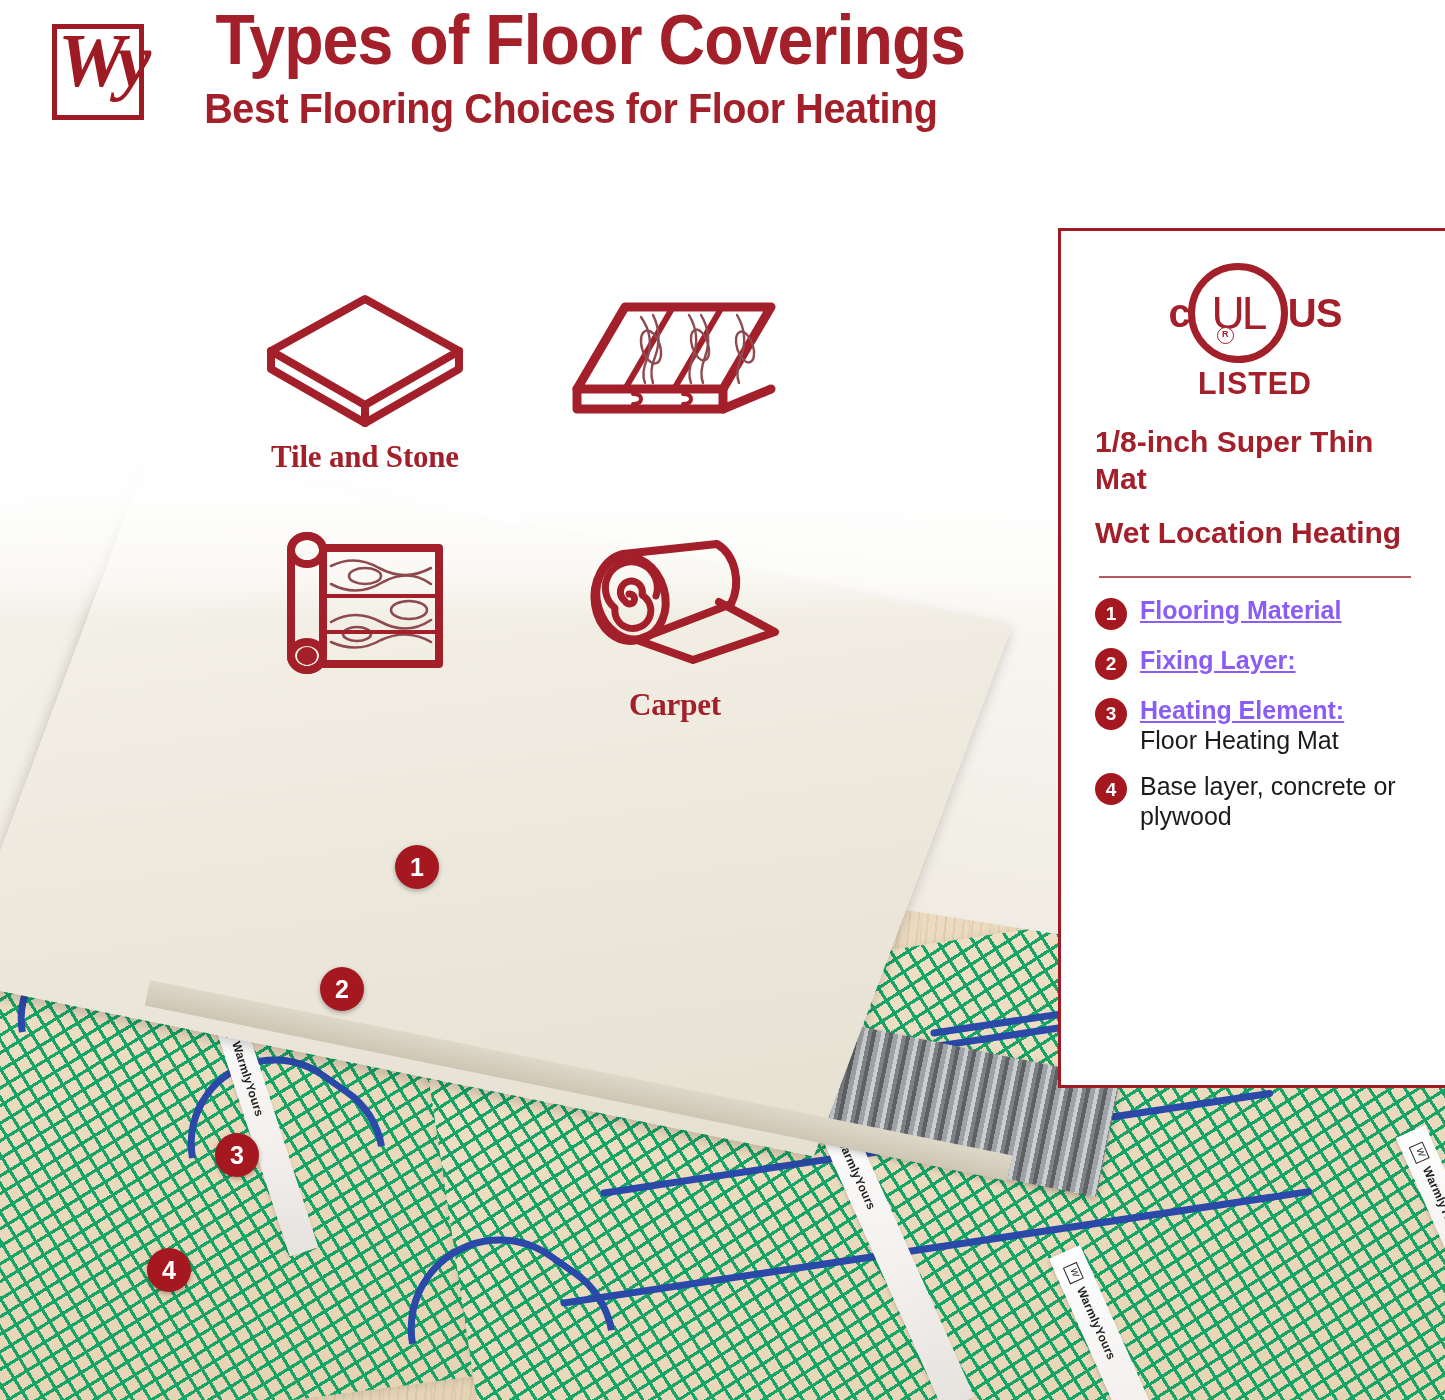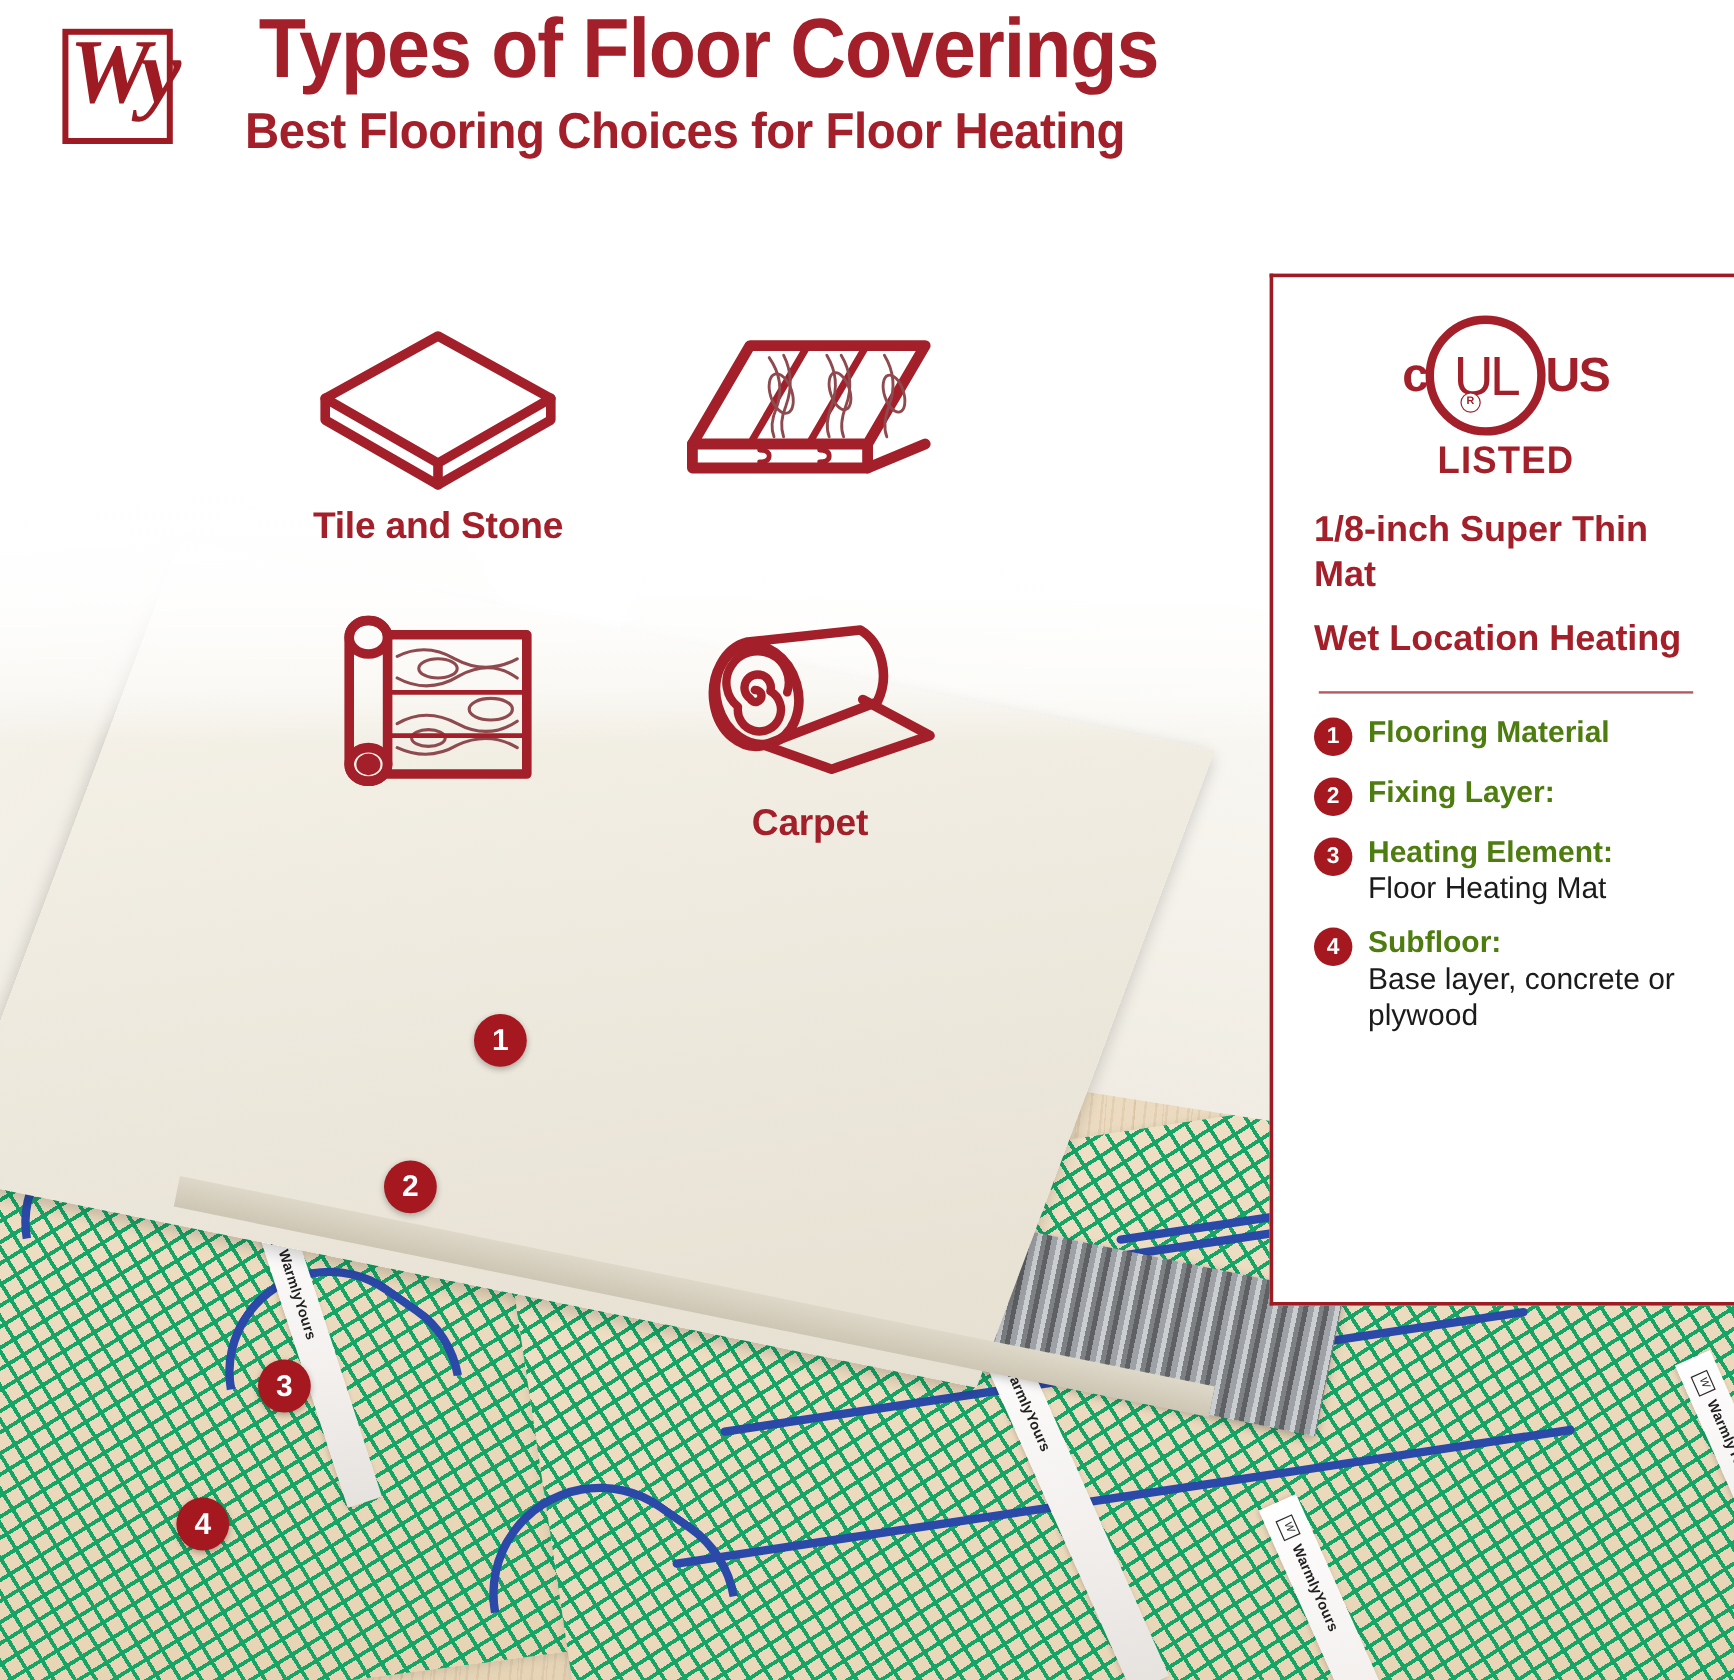--- a/index.html
+++ b/index.html
@@ -276,22 +276,23 @@
     letter-spacing: -.4px;
     line-height: 1.1;
     transform: scaleX(.94);
     transform-origin: center;
     margin: 8px 0 0 0;
   }
 
   
   .types {
     position: absolute;
-    left: 210px; top: 264px;
+    left: 210px; top: 283px;
     width: 730px;
+    font-family: Liberation Serif, serif;
   }
   .types-row { display: flex; }
   .type-cell {
     width: 310px;
     text-align: center;
   }
   .type-art {
     height: 152px;
     display: flex;
     align-items: center;
@@ -410,22 +411,23 @@
     display: flex;
     align-items: center;
     justify-content: center;
     line-height: 1;
     margin-top: 2px;
   }
   .legend-text { flex: 1; }
   .legend-title {
     font-size: 25px;
     font-weight: 700;
-    color: #4d7c0f;
+    color: #8b5cf6;
     line-height: 1.18;
+    text-decoration: underline;
   }
   .legend-desc {
     font-size: 25px;
     font-weight: 400;
     color: #1b1b1b;
     line-height: 1.2;
   }
 
   
   svg.ic { display: block; }
@@ -611,20 +613,19 @@
       <div class="legend-badge">3</div>
       <div class="legend-text">
         <div class="legend-title">Heating Element:</div>
         <div class="legend-desc">Floor Heating Mat</div>
       </div>
     </div>
 
     <div class="legend-item">
       <div class="legend-badge">4</div>
       <div class="legend-text">
-        <div class="legend-title">Subfloor:</div>
         <div class="legend-desc">Base layer, concrete or plywood</div>
       </div>
     </div>
 
   </div>
 
 </div>
 
 </body></html>

